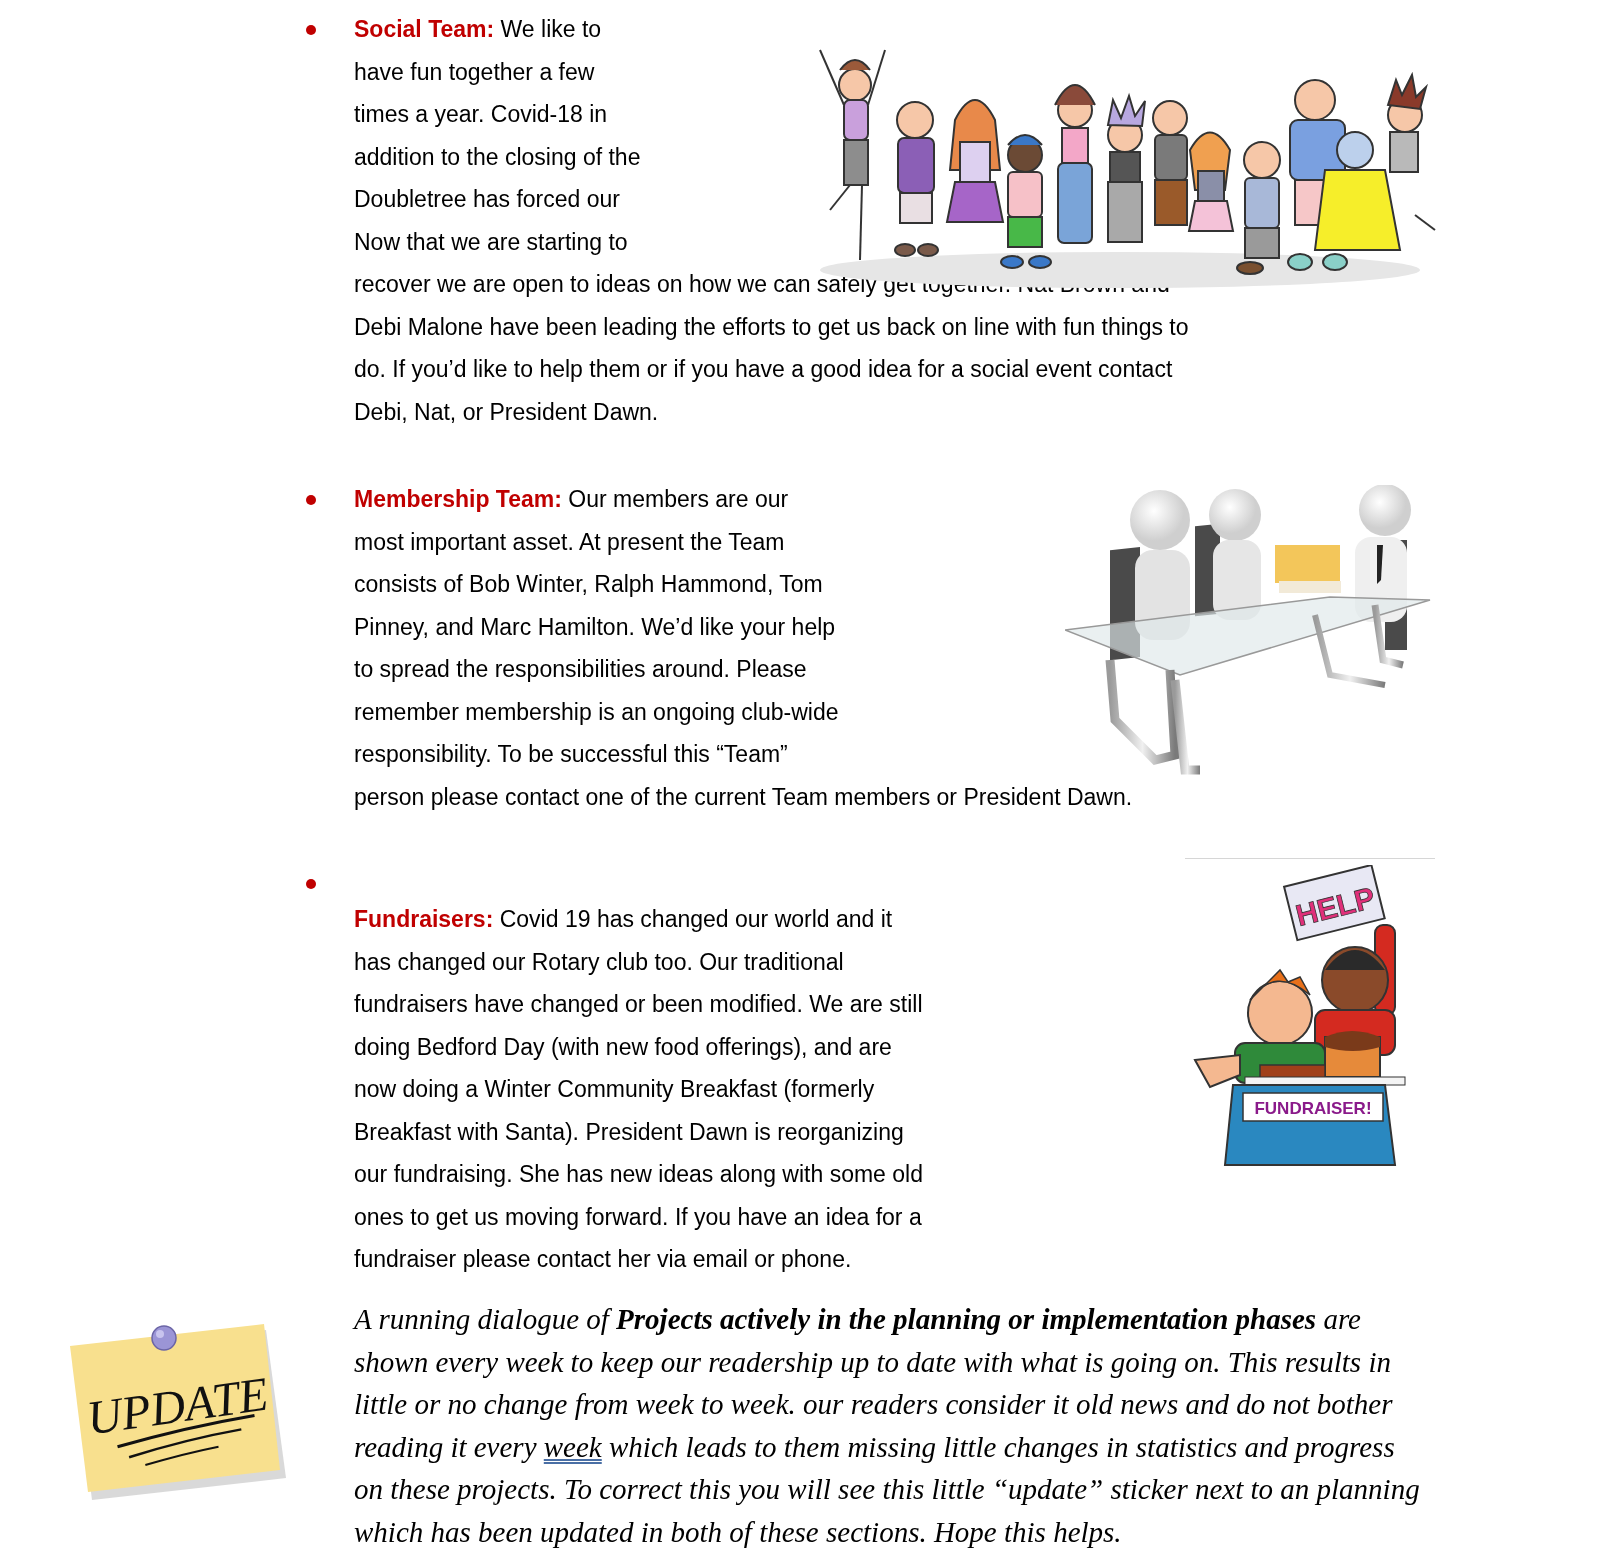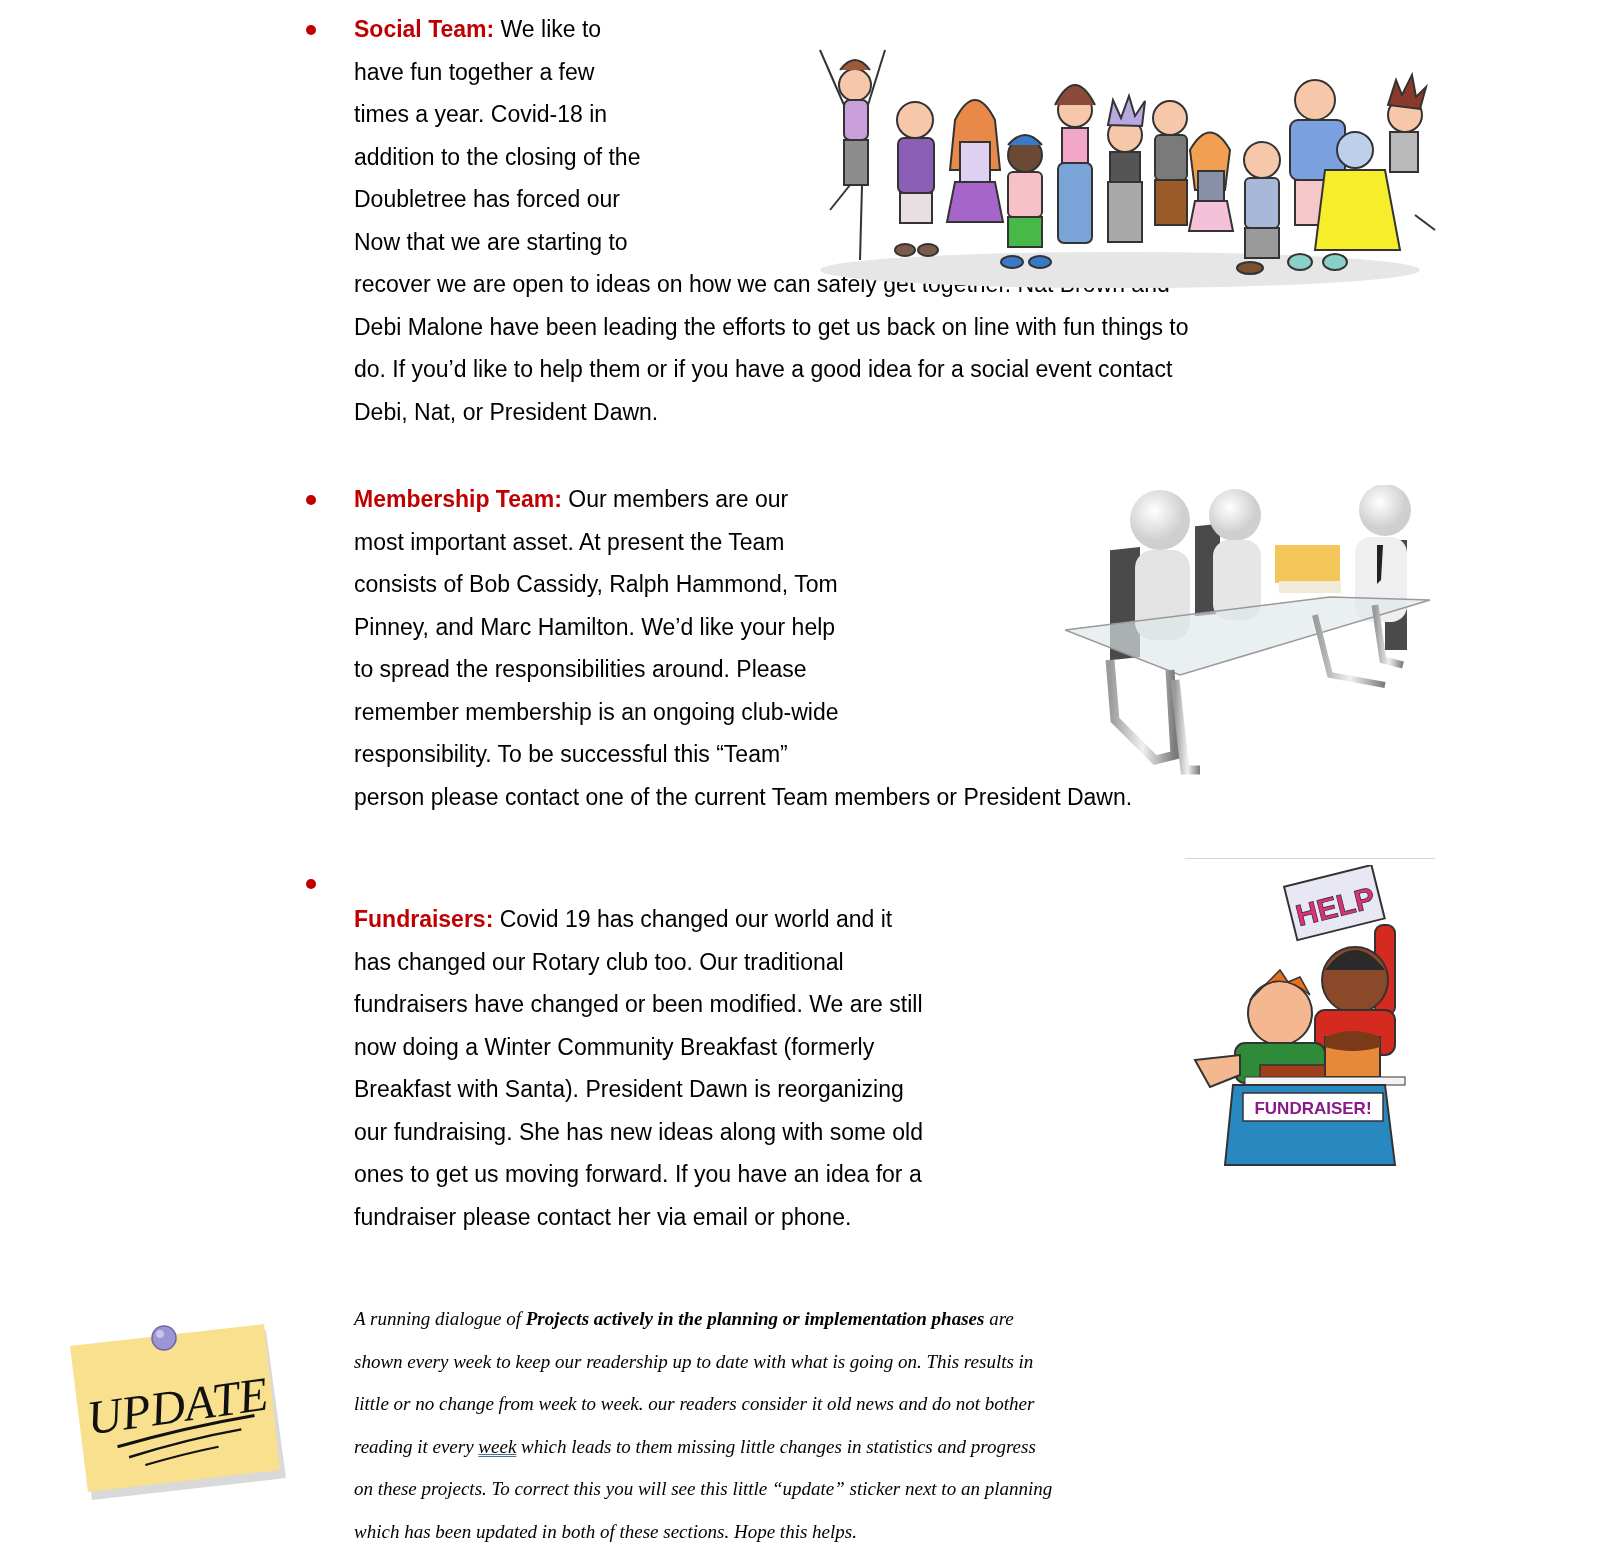--- a/index.html
+++ b/index.html
@@ -1,18 +1,18 @@
 <!DOCTYPE html>
 <html><head>
 <meta charset="utf-8">
 <style>
   html, body { margin:0; padding:0; background:#ffffff; }
   body { width:1616px; height:1566px; position:relative; overflow:hidden; }
   .sans { font-family:"Liberation Sans", sans-serif; font-size:23px; color:#000; }
-  .serif { font-family:"Liberation Serif", serif; font-size:19px; color:#000; }
+  .serif { font-family:"Liberation Serif", serif; font-size:29px; color:#000; }
   .bullet { position:absolute; width:10px; height:10px; border-radius:50%; background:#c00000; }
   .para { position:absolute; left:354px; line-height:42.5px; }
   .line { display:block; white-space:nowrap; }
   .head { color:#c00000; font-weight:bold; }
   .it { font-style:italic; }
   .b { font-weight:bold; }
   .uline { text-decoration:underline; text-decoration-style:double; text-decoration-color:#4a6fa5; }
   .img { position:absolute; }
   .hr { position:absolute; height:1px; background:#d6d6d6; }
 </style>
@@ -104,21 +104,21 @@
       <rect x="590" y="92" width="28" height="40" fill="#b9b9b9"></rect>
       <line x1="615" y1="175" x2="635" y2="190"></line>
     </g>
   </svg>
 </div>
 
 <span class="bullet" style="left:306px;top:495px;"></span>
 <div class="para sans" style="top:478px;">
   <span class="line"><span class="head">Membership Team:</span><span> Our members are our</span></span>
   <span class="line">most important asset. At present the Team</span>
-  <span class="line">consists of Bob Cassidy, Ralph Hammond, Tom</span>
+  <span class="line">consists of Bob Winter, Ralph Hammond, Tom</span>
   <span class="line">Pinney, and Marc Hamilton. We’d like your help</span>
   <span class="line">to spread the responsibilities around. Please</span>
   <span class="line">remember membership is an ongoing club-wide</span>
   <span class="line">responsibility. To be successful this “Team”</span>
   <span class="line">person please contact one of the current Team members or President Dawn.</span>
 </div>
 
 <div class="img" style="left:1065px;top:485px;width:380px;height:320px;">
   <svg width="380" height="320" viewBox="0 0 380 320">
     <defs>
@@ -157,20 +157,21 @@
   </svg>
 </div>
 
 <div class="hr" style="left:1185px;top:858px;width:250px;"></div>
 
 <span class="bullet" style="left:306px;top:879px;"></span>
 <div class="para sans" style="top:898px;">
   <span class="line"><span class="head">Fundraisers:</span><span> Covid 19 has changed our world and it</span></span>
   <span class="line">has changed our Rotary club too. Our traditional</span>
   <span class="line">fundraisers have changed or been modified. We are still</span>
+  <span class="line">doing Bedford Day (with new food offerings), and are</span>
   <span class="line">now doing a Winter Community Breakfast (formerly</span>
   <span class="line">Breakfast with Santa). President Dawn is reorganizing</span>
   <span class="line">our fundraising. She has new ideas along with some old</span>
   <span class="line">ones to get us moving forward. If you have an idea for a</span>
   <span class="line">fundraiser please contact her via email or phone.</span>
 </div>
 
 <div class="img" style="left:1185px;top:865px;width:250px;height:305px;">
   <svg width="250" height="305" viewBox="0 0 250 305">
 

